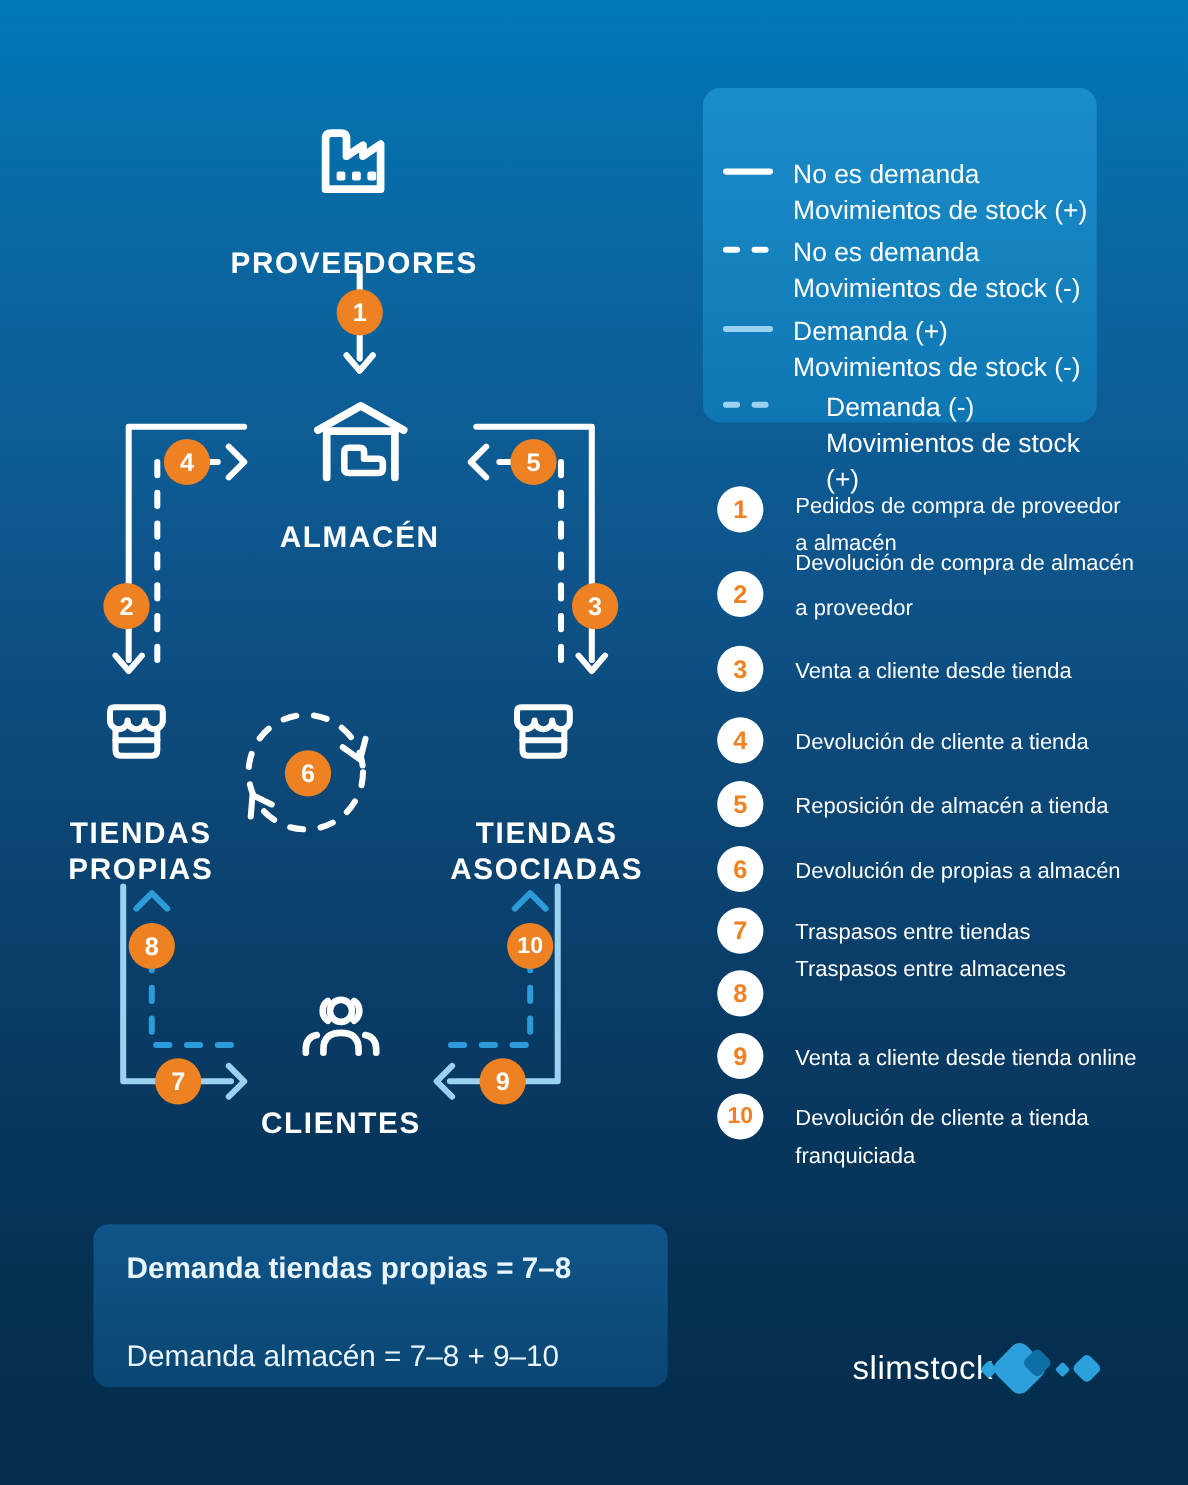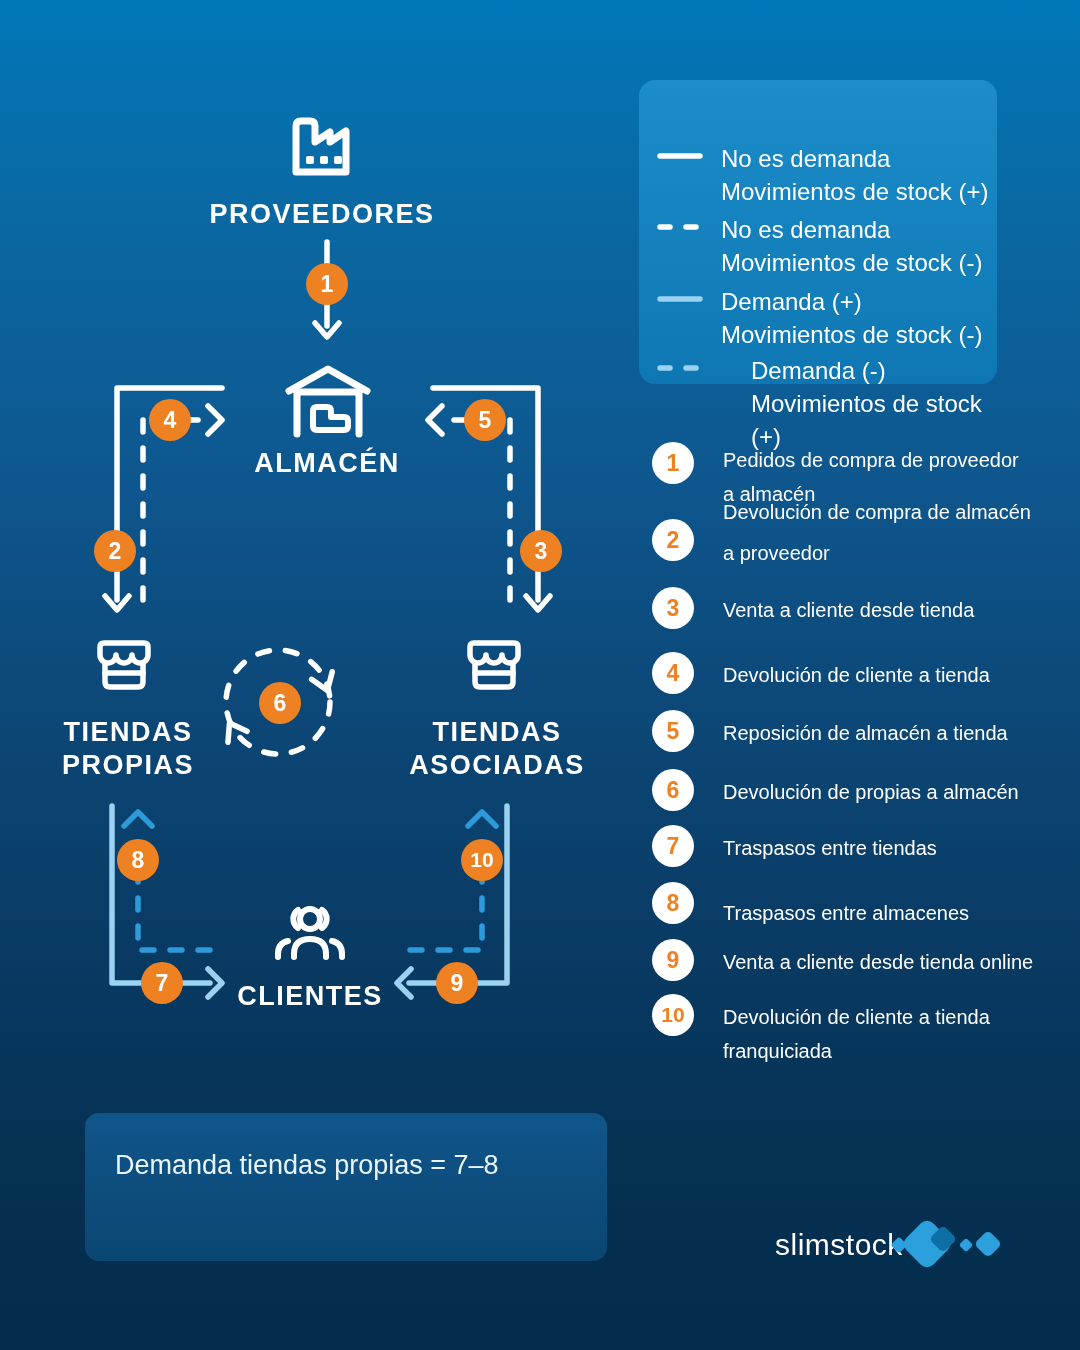--- a/index.html
+++ b/index.html
@@ -7,21 +7,21 @@
     position:relative;width:1080px;height:1350px;overflow:hidden;
     font-family:"Liberation Sans","DejaVu Sans",sans-serif;
     background:linear-gradient(180deg,#0077b8 0%,#0a68a2 16%,#0e5890 34%,#0c4878 52%,#093c66 68%,#053153 85%,#032c4b 100%);
     color:#fff;
   }
   .abs{position:absolute;}
   
   .node-label{
     position:absolute;transform:translateX(-50%);
     font-size:27px;font-weight:bold;letter-spacing:1.5px;color:#fff;
-    text-align:center;white-space:pre-line;line-height:33px;
+    text-align:center;white-space:pre-line;line-height:33px;margin-top:25px;
   }
   
   .badge{
     position:absolute;width:42px;height:42px;border-radius:50%;
     background:#EE8122;display:flex;align-items:center;justify-content:center;
     font-size:23px;font-weight:bold;color:#fff;transform:translate(-50%,-50%);
   }
   
   .legend-box{
     position:absolute;left:639px;top:80px;width:358px;height:304px;
@@ -214,31 +214,32 @@
   <div class="lbadge" style="left:673px;top:731px;">5</div>
   <div class="ltext" style="top:716px;">Reposición de almacén a tienda</div>
 
   <div class="lbadge" style="left:673px;top:790px;">6</div>
   <div class="ltext" style="top:775px;">Devolución de propias a almacén</div>
 
   <div class="lbadge" style="left:673px;top:846px;">7</div>
   <div class="ltext" style="top:831px;">Traspasos entre tiendas</div>
 
   <div class="lbadge" style="left:673px;top:903px;">8</div>
-  <div class="ltext" style="top:896px;">Traspasos entre almacenes</div>
+  <div class="ltext" style="top:864px;">Traspasos entre almacenes</div>
 
   <div class="lbadge" style="left:673px;top:960px;">9</div>
   <div class="ltext" style="top:945px;white-space:nowrap;">Venta a cliente desde tienda online</div>
 
   <div class="lbadge" style="left:673px;top:1015px;font-size:21px;">10</div>
   <div class="ltext" style="top:1000px;">Devolución de cliente a tienda
 franquiciada</div>
 
   <div class="summary-box">
-    <div class="summary-line" style="top:32px;">Demanda tiendas propias = 7–8</div>
+    <div class="summary-line" style="top:20px;font-weight:bold;">Demanda tiendas propias = 7–8</div>
+    <div class="summary-line" style="top:100px;">Demanda almacén = 7–8 + 9–10</div>
   </div>
 
   <div class="logo-text">slimstock</div>
   <div>
     <div class="diamond" style="left:893px;top:1239px;width:12px;height:12px;border-radius:3px;"></div>
     <div class="diamond" style="left:908px;top:1225px;width:38px;height:38px;border-radius:9px;"></div>
     <div class="diamond dark" style="left:933px;top:1229px;width:20px;height:20px;border-radius:5px;"></div>
     <div class="diamond" style="left:961px;top:1240px;width:10px;height:10px;border-radius:2px;"></div>
     <div class="diamond" style="left:978px;top:1234px;width:20px;height:20px;border-radius:5px;"></div>
   </div>

